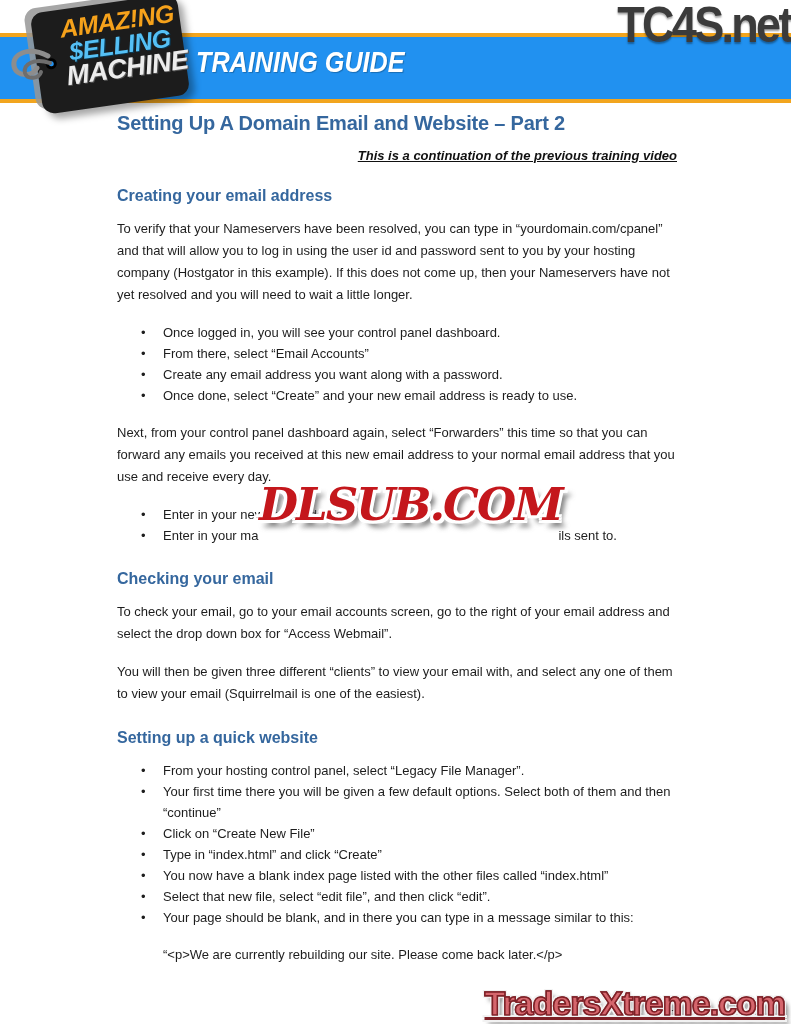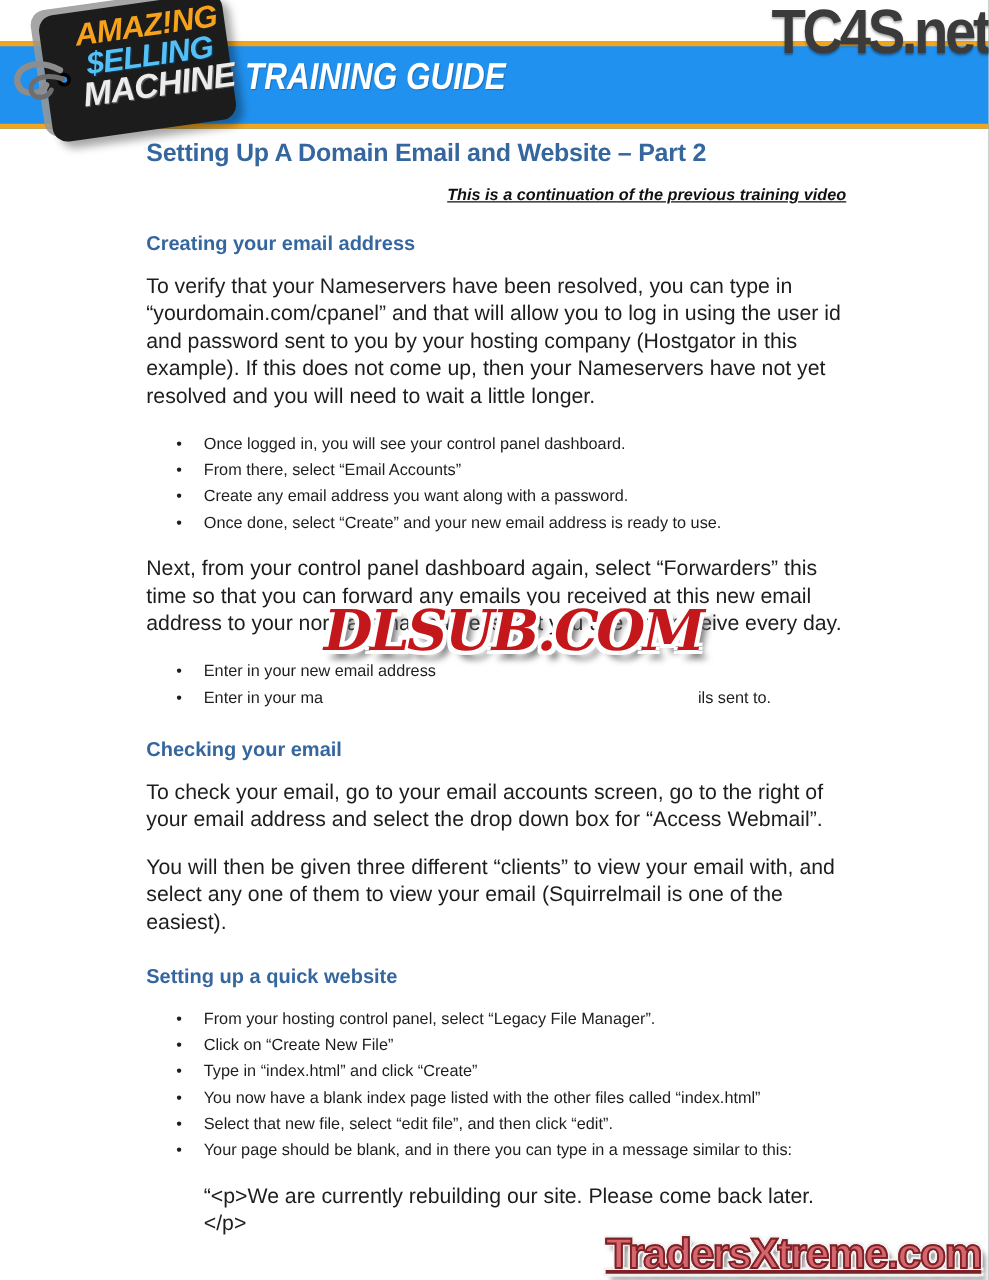--- a/index.html
+++ b/index.html
@@ -75,21 +75,21 @@
   .content{position:relative;z-index:2;padding:112px 114px 0 117px;}
   h1{
     font-size:20px;font-weight:bold;color:var(--heading_blue);
     margin:0 0 13px;letter-spacing:-.2px;
   }
   .subtitle{
     text-align:right;font-size:13px;font-weight:bold;font-style:italic;
     text-decoration:underline;color:#111;margin:0 0 23px;
   }
   h2{font-size:16px;font-weight:bold;color:var(--heading_blue);margin:24px 0 13px;}
-  p{font-size:17px;line-height:22px;margin:0 0 16px;}
+  p{font-size:13px;line-height:22px;margin:0 0 16px;}
   ul{list-style:none;margin:0 0 16px;padding-left:46px;}
   li{position:relative;font-size:13px;line-height:21px;}
   li::before{content:"\2022";position:absolute;left:-22px;top:0;font-size:13px;}
   .covered-gap{display:inline-block;width:300px;}
   .code-line{margin:4px 0 34px 46px;}
   .footer{position:relative;margin-top:12px;font-size:12.5px;height:18px;}
   .footer .copyright{display:block;text-align:center;}
   .footer .page-num{position:absolute;right:0;top:0;}
 </style>
 </head>
@@ -136,20 +136,21 @@
       <li><span>Enter in your ma</span><span class="covered-gap"></span><span>ils sent to.</span></li>
     </ul>
 
     <h2>Checking your email</h2>
     <p>To check your email, go to your email accounts screen, go to the right of your email address and select the drop down box for “Access Webmail”.</p>
     <p>You will then be given three different “clients” to view your email with, and select any one of them to view your email (Squirrelmail is one of the easiest).</p>
 
     <h2>Setting up a quick website</h2>
     <ul>
       <li>From your hosting control panel, select “Legacy File Manager”.</li>
+      <li>Your first time there you will be given a few default options. Select both of them and then “continue”</li>
       <li>Click on “Create New File”</li>
       <li>Type in “index.html” and click “Create”</li>
       <li>You now have a blank index page listed with the other files called “index.html”</li>
       <li>Select that new file, select “edit file”, and then click “edit”.</li>
       <li>Your page should be blank, and in there you can type in a message similar to this:</li>
     </ul>
     <p class="code-line">“&lt;p&gt;We are currently rebuilding our site.  Please come back later.&lt;/p&gt;</p>
 
     <div class="footer">
       <span class="page-num">1</span>

